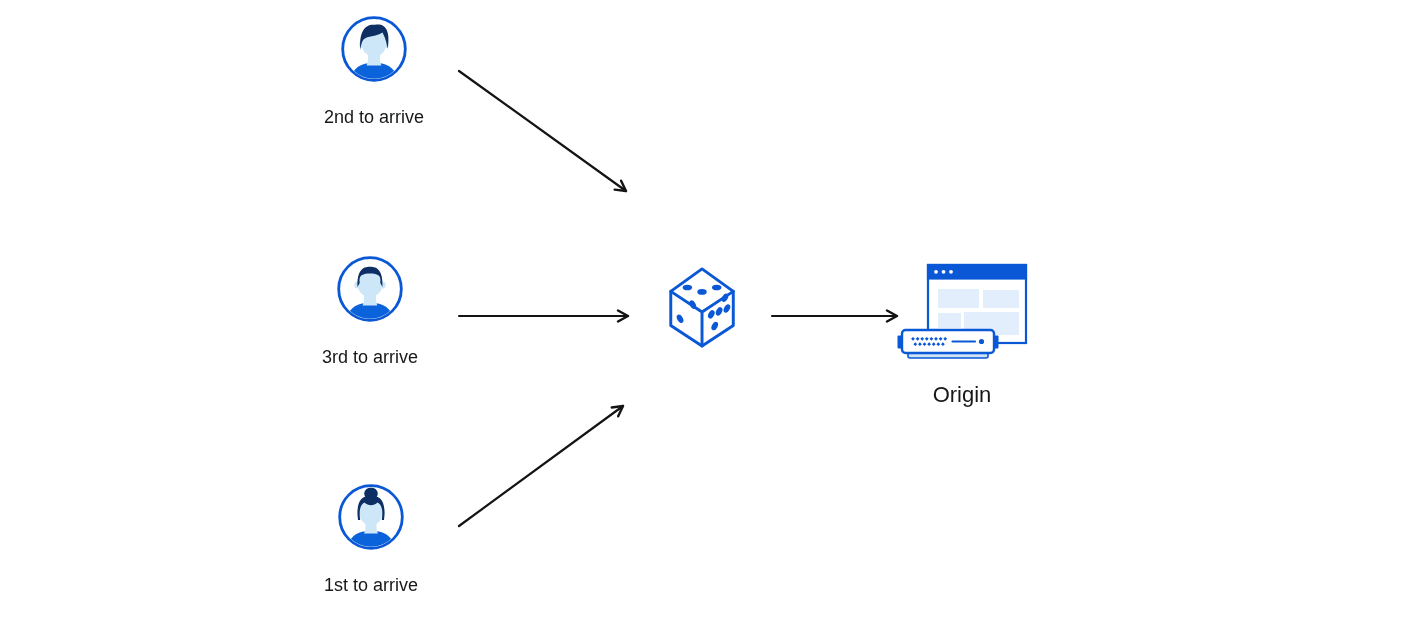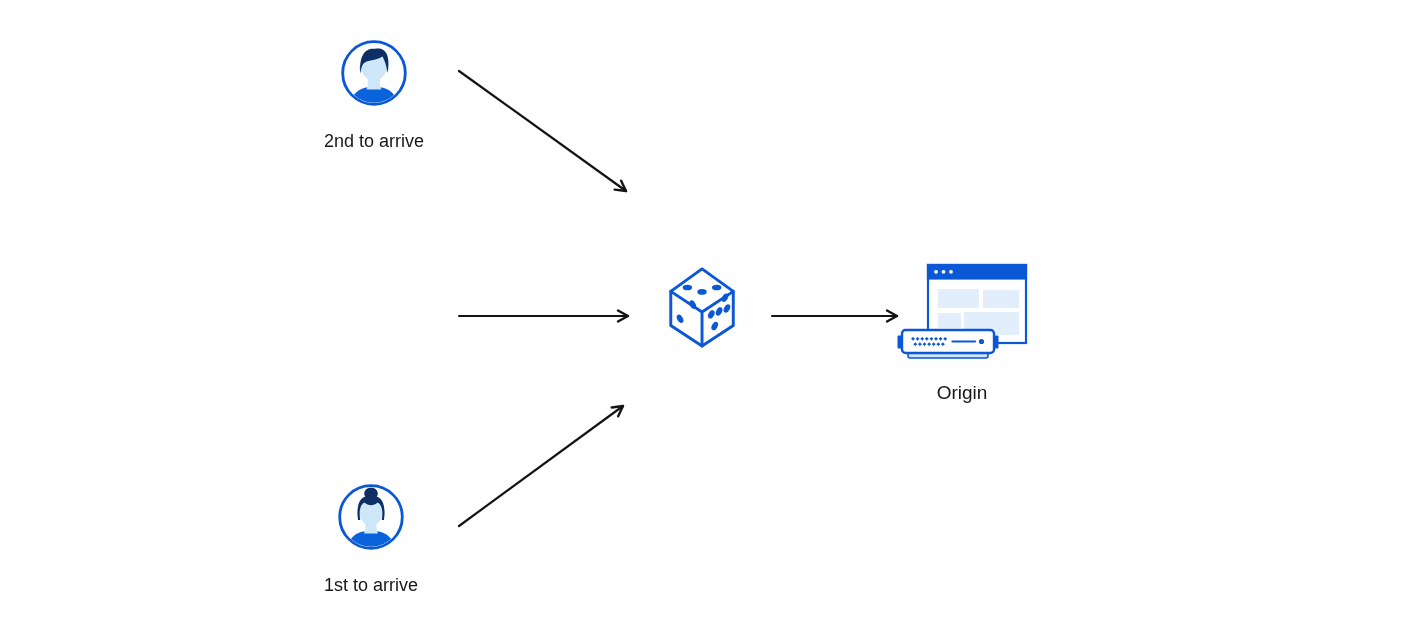--- a/index.html
+++ b/index.html
@@ -7,21 +7,21 @@
     --light-blue:#cde6f8; --pale-blue:#e2eefb; --server-base-blue:#cfe3f7;
     --arrow-black:#141414; --label-color:#17181a; --canvas-bg:#ffffff;
   }
   *{box-sizing:border-box;margin:0;padding:0;}
   body{font-family:"Liberation Sans",sans-serif;background:#fff;}
   .canvas{position:relative;width:1405px;height:633px;background:var(--canvas-bg);overflow:hidden;}
   .arrow-layer{position:absolute;left:0;top:0;width:1405px;height:633px;}
   .node{position:absolute;display:flex;flex-direction:column;align-items:center;}
   .node-label{font-size:18px;line-height:1.2;color:var(--label-color);text-align:center;white-space:nowrap;}
   .visitor .node-label{margin-top:21px;}
-  .origin .node-label{margin-top:14px;font-size:19px;}
+  .origin .node-label{margin-top:14px;font-size:22px;}
   
   .st-blue{stroke:var(--accent-blue,#0a58d6);}
   .st-arrow{stroke:var(--arrow-black,#141414);}
   .fi-blue{fill:var(--accent-blue,#0a58d6);}
   .fi-shirt{fill:var(--shirt-blue,#0b63dc);}
   .fi-navy{fill:var(--dark-navy,#0d2f63);}
   .fi-light{fill:var(--light-blue,#cde6f8);}
   .fi-pale{fill:var(--pale-blue,#e2eefb);}
   .fi-base{fill:var(--server-base-blue,#cfe3f7);}
   .fi-white{fill:#ffffff;}
@@ -37,21 +37,21 @@
       <marker id="ah" viewBox="0 0 14 14" markerWidth="14" markerHeight="14" refX="12" refY="7" orient="auto" markerUnits="userSpaceOnUse">
         <polyline points="2,1.5 12,7 2,12.5" class="st-arrow no-fill" stroke="#141414" stroke-width="2.4" stroke-linecap="round" stroke-linejoin="round"></polyline>
       </marker>
     </defs>
     <line x1="459" y1="71" x2="626" y2="191" class="st-arrow" stroke="#141414" stroke-width="2.2" stroke-linecap="round" marker-end="url(#ah)"></line>
     <line x1="459" y1="316" x2="628" y2="316" class="st-arrow" stroke="#141414" stroke-width="2.2" stroke-linecap="round" marker-end="url(#ah)"></line>
     <line x1="459" y1="526" x2="623" y2="406" class="st-arrow" stroke="#141414" stroke-width="2.2" stroke-linecap="round" marker-end="url(#ah)"></line>
     <line x1="772" y1="316" x2="897" y2="316" class="st-arrow" stroke="#141414" stroke-width="2.2" stroke-linecap="round" marker-end="url(#ah)"></line>
   </svg>
 
-  <div class="node visitor" style="left:309px;top:40px;width:130px;">
+  <div class="node visitor" style="left:309px;top:16px;width:130px;">
     <span>
       <svg width="66" height="66" viewBox="0 0 66 66" xmlns="http://www.w3.org/2000/svg">
         <defs>
             <clipPath id="clipA">
               <circle cx="33" cy="33" r="29.8"></circle>
             </clipPath>
           </defs>
         <circle cx="33" cy="33" r="31.3" class="fi-white st-blue" stroke-width="2.8"></circle>
         <g clip-path="url(#clipA)">
           <path class="fi-shirt" d="M9 67 C10 54 17 49.5 25 47.5 L41 47.5 C49 49.5 56 54 57 67 Z"></path>
@@ -60,20 +60,42 @@
           <ellipse class="fi-light" cx="45.5" cy="28.5" rx="2.4" ry="3.4"></ellipse>
           <ellipse class="fi-light" cx="33" cy="26.5" rx="12.5" ry="14.5"></ellipse>
           <path class="fi-navy" d="M19.5 34 C17.5 15 25 7.5 34 8.8 C44 6.8 50 14.5 46.5 33
                  C45.5 25 43.5 20.5 41.5 16.5 C34 21 27 19.5 22.5 23.5 C20.4 26.5 19.8 30 19.5 34 Z"></path>
         </g>
       </svg>
     </span>
     <div class="node-label">2nd to arrive</div>
   </div>
 
+  <div class="node visitor" style="left:305px;top:256px;width:130px;">
+    <span>
+      <svg width="66" height="66" viewBox="0 0 66 66" xmlns="http://www.w3.org/2000/svg">
+        <defs>
+            <clipPath id="clipB">
+              <circle cx="33" cy="33" r="29.8"></circle>
+            </clipPath>
+          </defs>
+        <circle cx="33" cy="33" r="31.3" class="fi-white st-blue" stroke-width="2.8"></circle>
+        <g clip-path="url(#clipB)">
+          <path class="fi-shirt" d="M9 67 C10 54 17 49.5 25 47.5 L41 47.5 C49 49.5 56 54 57 67 Z"></path>
+          <path class="fi-light" d="M27 36 C27 44 27 47 25.5 49.5 L40.5 49.5 C39 47 39 44 39 36 Z"></path>
+          <ellipse class="fi-light" cx="19.9" cy="29" rx="2.5" ry="3.5"></ellipse>
+          <ellipse class="fi-light" cx="46.1" cy="29" rx="2.5" ry="3.5"></ellipse>
+          <ellipse class="fi-light" cx="33" cy="27" rx="12.8" ry="14.2"></ellipse>
+          <path class="fi-navy" d="M20.5 31 C20 14.5 25.5 10.8 33 10.8 C40.5 10.8 46 14.5 45.5 31
+                 L43.3 27 C44.3 20 41.5 17.6 33 17.6 C24.5 17.6 21.7 20 22.7 27 Z"></path>
+        </g>
+      </svg>
+    </span>
+    <div class="node-label">3rd to arrive</div>
+  </div>
 
   <div class="node visitor" style="left:306px;top:484px;width:130px;align-items:center;">
     <span>
       <svg width="66" height="66" viewBox="0 0 66 66" xmlns="http://www.w3.org/2000/svg">
         <defs>
             <clipPath id="clipC">
               <circle cx="33" cy="33" r="29.8"></circle>
             </clipPath>
           </defs>
         <circle cx="33" cy="33" r="31.3" class="fi-white st-blue" stroke-width="2.8"></circle>

